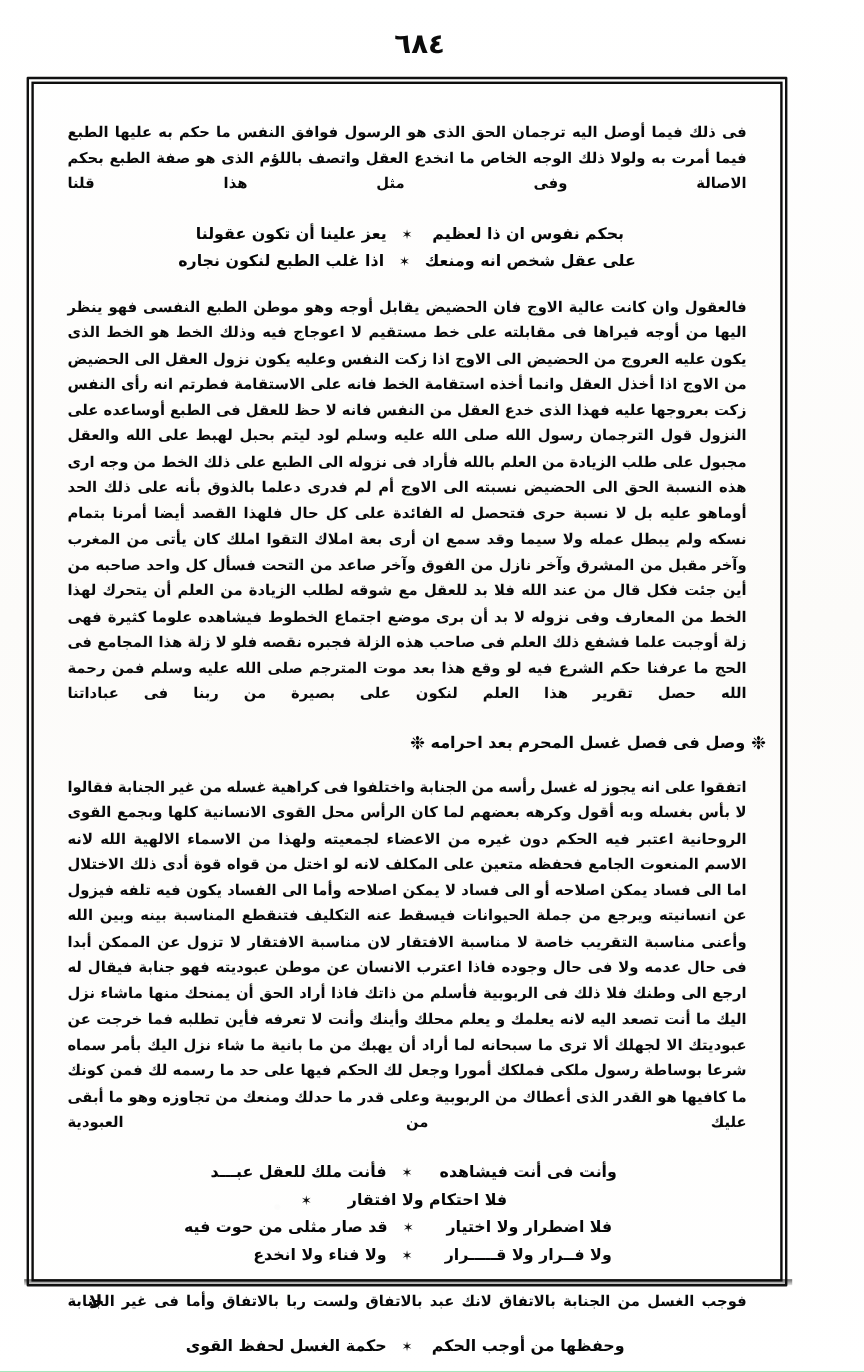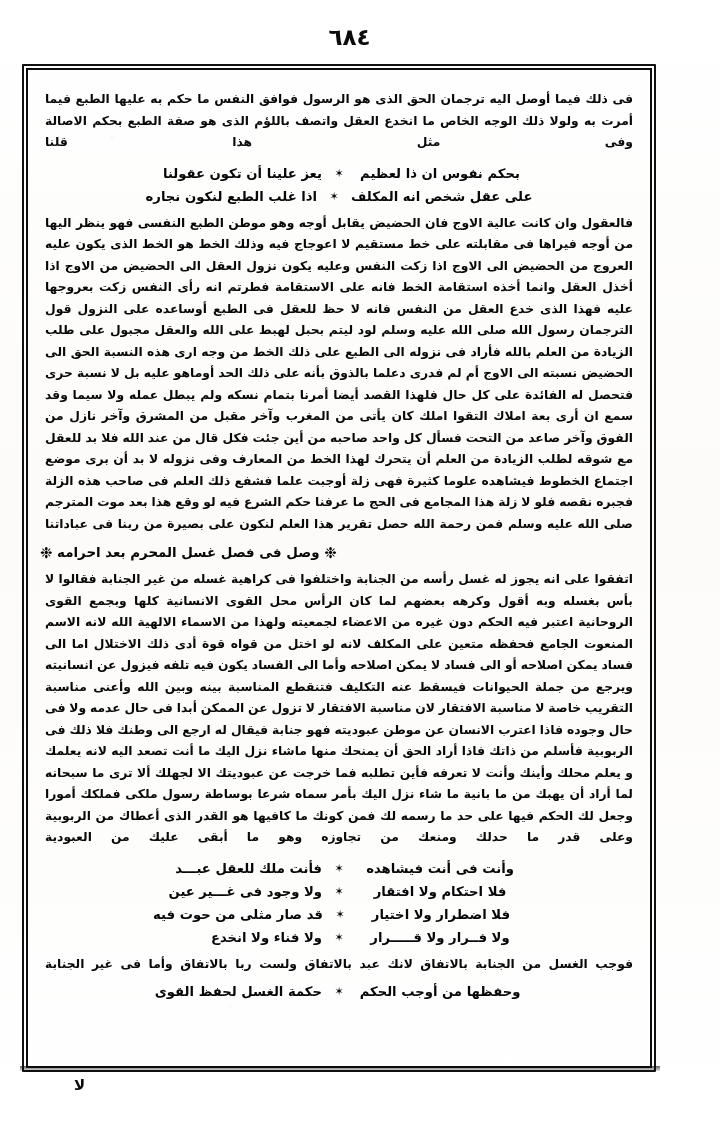--- a/index.html
+++ b/index.html
@@ -72,21 +72,21 @@
   
   .para{
     font-family:"DejaVu Sans","Liberation Sans",sans-serif;
     font-size:12.3px;
     line-height:21.5px;
     font-weight:600;
     text-align:justify;
     text-align-last:justify;
     direction:rtl;
     color:#090909;
-    margin:5px;
+    margin:16px;
     word-spacing:-0.5px;
     letter-spacing:-.25px;
   }
 
   
   .verse{
     display:flex;
     justify-content:center;
     align-items:center;
     gap:0px;
@@ -108,21 +108,21 @@
   .verse .orn{
     width:34px;
     text-align:center;
     font-size:11px;
     line-height:23px;
     color:#0a0a0a;
   }
 
   
   .heading{
-    text-align:left;
+    text-align:right;
     height:24px;line-height:24px;
     font-weight:700;
     font-size:13.4px;
     color:#070707;
     direction:rtl;
     letter-spacing:-.2px;
     white-space:nowrap;
   }
   .heading .brk{
     font-size:15px;
@@ -160,21 +160,21 @@
     <p class="para">فى ذلك فيما أوصل اليه ترجمان الحق الذى هو الرسول فوافق النفس ما حكم به عليها الطبع فيما أمرت به ولولا ذلك الوجه الخاص ما انخدع العقل واتصف باللؤم الذى هو صفة الطبع بحكم الاصالة وفى مثل هذا قلنا</p>
 
     <div class="spacer3"></div>
 
     <div class="verse">
       <span class="hemi left">بحكم نفوس ان ذا لعظيم</span>
       <span class="orn">✶</span>
       <span class="hemi right">يعز علينا أن تكون عقولنا</span>
     </div>
     <div class="verse">
-      <span class="hemi left">على عقل شخص انه المكلف</span>
+      <span class="hemi left">على عقل شخص انه ومنعك</span>
       <span class="orn">✶</span>
       <span class="hemi right">اذا غلب الطبع لنكون نجاره</span>
     </div>
 
     <p class="para">فالعقول وان كانت عالية الاوج فان الحضيض يقابل أوجه وهو موطن الطبع النفسى فهو ينظر اليها من أوجه فيراها فى مقابلته على خط مستقيم لا اعوجاج فيه وذلك الخط هو الخط الذى يكون عليه العروج من الحضيض الى الاوج اذا زكت النفس وعليه يكون نزول العقل الى الحضيض من الاوج اذا أخذل العقل وانما أخذه استقامة الخط فانه على الاستقامة فطرتم انه رأى النفس زكت بعروجها عليه فهذا الذى خدع العقل من النفس فانه لا حظ للعقل فى الطبع أوساعده على النزول قول الترجمان رسول الله صلى الله عليه وسلم لود ليتم بحبل لهبط على الله والعقل مجبول على طلب الزيادة من العلم بالله فأراد فى نزوله الى الطبع على ذلك الخط من وجه ارى هذه النسبة الحق الى الحضيض نسبته الى الاوج أم لم فدرى دعلما بالذوق بأنه على ذلك الحد أوماهو عليه بل لا نسبة حرى فتحصل له الفائدة على كل حال فلهذا القصد أيضا أمرنا بتمام نسكه ولم يبطل عمله ولا سيما وقد سمع ان أرى بعة املاك التقوا املك كان يأتى من المغرب وآخر مقبل من المشرق وآخر نازل من الفوق وآخر صاعد من التحت فسأل كل واحد صاحبه من أين جئت فكل قال من عند الله فلا بد للعقل مع شوقه لطلب الزيادة من العلم أن يتحرك لهذا الخط من المعارف وفى نزوله لا بد أن برى موضع اجتماع الخطوط فيشاهده علوما كثيرة فهى زلة أوجبت علما فشفع ذلك العلم فى صاحب هذه الزلة فجبره نقصه فلو لا زلة هذا المجامع فى الحج ما عرفنا حكم الشرع فيه لو وقع هذا بعد موت المترجم صلى الله عليه وسلم فمن رحمة الله حصل تقرير هذا العلم لنكون على بصيرة من ربنا فى عباداتنا</p>
 
     <div class="heading">
       <span class="brk">❉</span>
       <span>وصل فى فصل غسل المحرم بعد احرامه</span>
       <span class="brk">❉</span>
@@ -185,21 +185,20 @@
     <div class="spacer3"></div>
 
     <div class="verse">
       <span class="hemi left">وأنت فى أنت فيشاهده</span>
       <span class="orn">✶</span>
       <span class="hemi right">فأنت ملك للعقل عبـــد</span>
     </div>
     <div class="verse">
       <span class="hemi left">فلا احتكام ولا افتقار</span>
       <span class="orn">✶</span>
-      <span class="hemi right">ولا وجود فى غـــير عين</span>
     </div>
     <div class="verse">
       <span class="hemi left">فلا اضطرار ولا اختيار</span>
       <span class="orn">✶</span>
       <span class="hemi right">قد صار مثلى من حوت فيه</span>
     </div>
     <div class="verse">
       <span class="hemi left">ولا فــرار ولا قـــــرار</span>
       <span class="orn">✶</span>
       <span class="hemi right">ولا فناء ولا انخدع</span>

